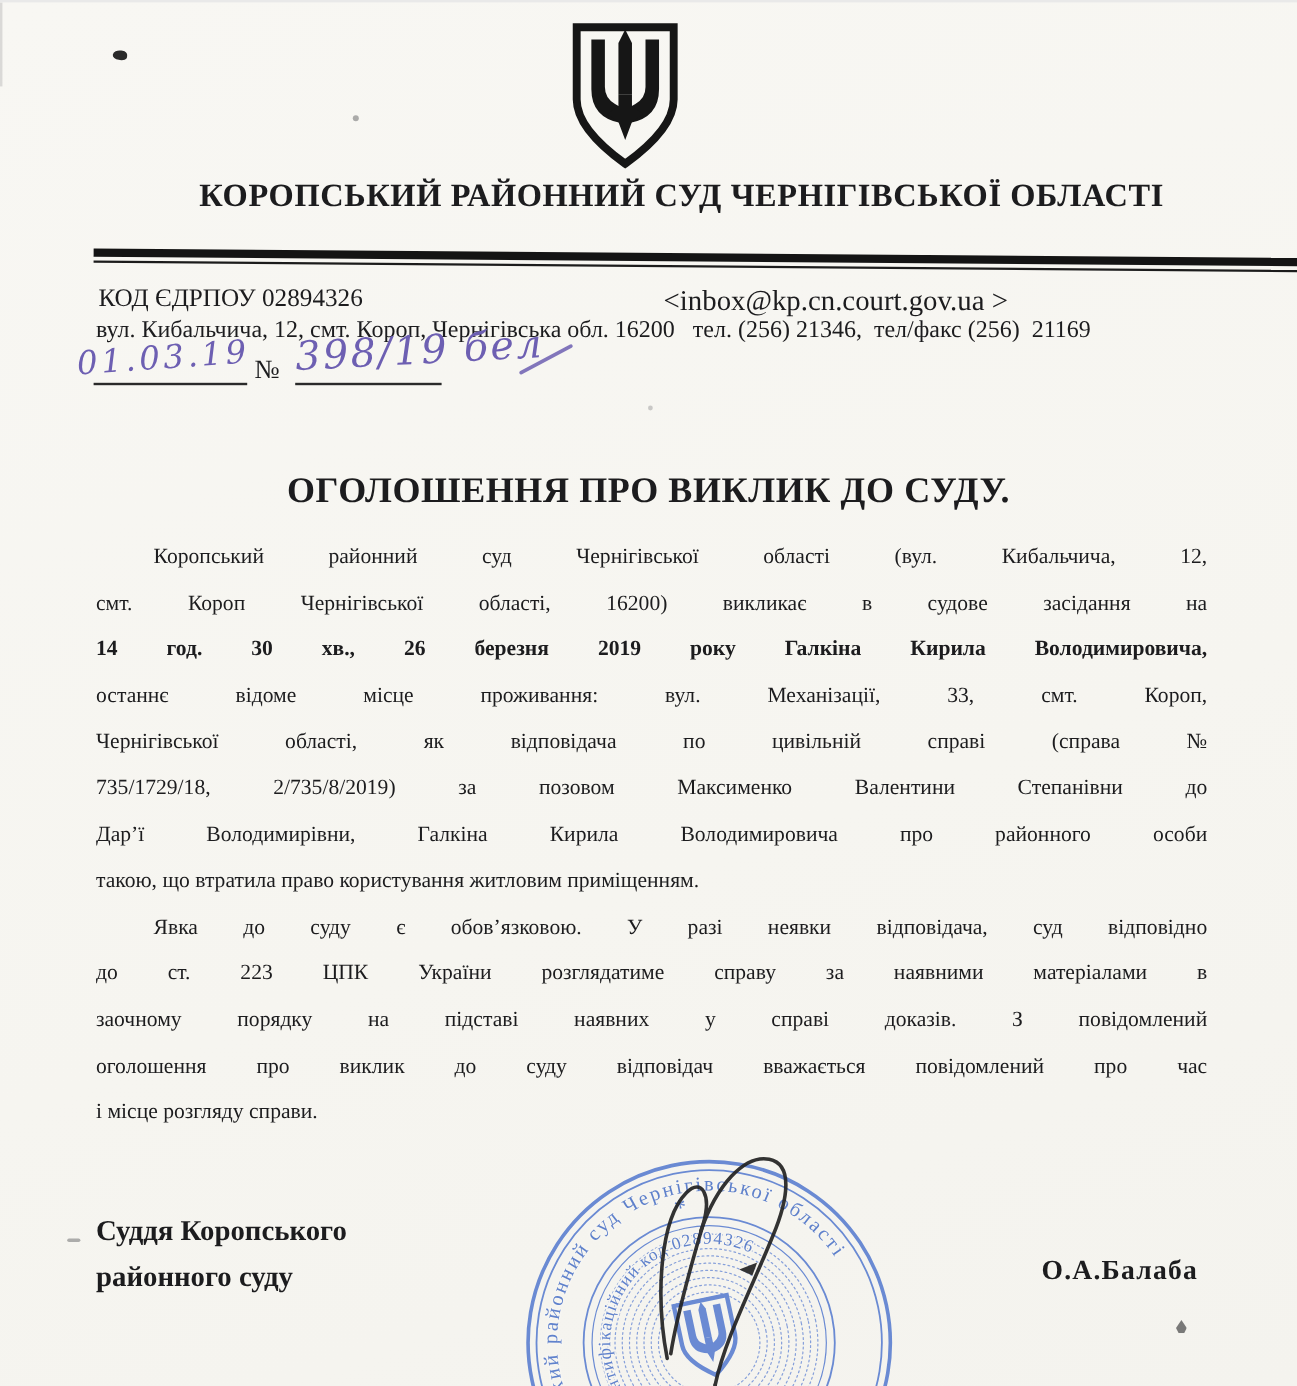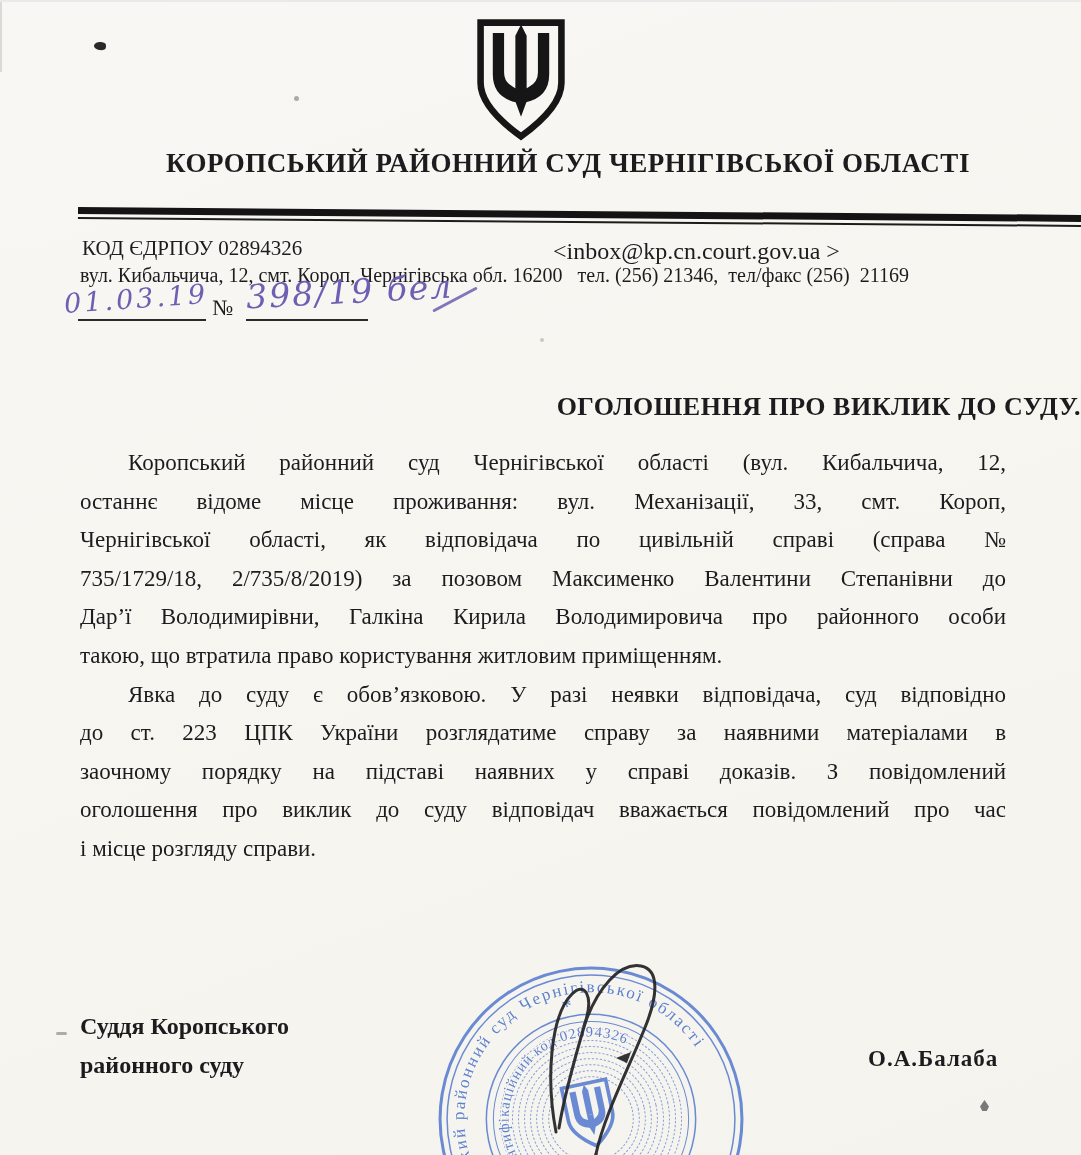--- a/index.html
+++ b/index.html
@@ -22,24 +22,24 @@
   .hw-date{position:absolute;left:64px;top:281px;font-size:27px;letter-spacing:3px;
     transform:rotate(-4deg);}
   .hw-num{position:absolute;left:246px;top:270px;font-size:33px;letter-spacing:2px;
     transform:rotate(-3deg);}
   .hw-flourish{position:absolute;left:430px;top:296px;width:50px;height:3px;
     background:#6d5fb2;transform:rotate(-28deg);border-radius:2px;opacity:.85;}
   .no-sign{position:absolute;left:212px;top:293px;font-size:22px;}
   .uline{position:absolute;top:317px;height:2px;background:#2a2a2a;}
   .u1{left:78px;width:128px;}
   .u2{left:246px;width:122px;}
-  .doc-title{position:absolute;top:390px;left:0;right:0;text-align:right;
-    font-weight:bold;font-size:26px;letter-spacing:.5px;}
+  .doc-title{position:absolute;top:390px;left:0;right:0;text-align:center;
+    font-weight:bold;font-size:30px;letter-spacing:.5px;}
   .body-text{position:absolute;left:80px;top:442px;width:926px;
-    font-size:23px;line-height:38.6px;}
+    font-size:18px;line-height:38.6px;}
   .line{text-align:justify;text-align-last:justify;}
   .line.last{text-align-last:left;}
   .line.indent{text-indent:48px;}
   .b{font-weight:bold;}
   .judge-role{position:absolute;left:80px;top:1005px;font-weight:bold;
     font-size:24px;line-height:39px;}
   .judge-name{position:absolute;left:868px;top:1044px;font-weight:bold;
     font-size:23px;letter-spacing:1px;}
   .seal{position:absolute;left:430px;top:956px;width:322px;height:322px;opacity:.9;}
   .seal text{font-family:"Liberation Serif",serif;fill:#4f75c8;
@@ -88,20 +88,22 @@
   <div class="no-sign">№</div>
   <div class="hw hw-num">398/19 бел</div>
   <div class="hw-flourish"></div>
   <div class="uline u1"></div>
   <div class="uline u2"></div>
 
   <div class="doc-title">ОГОЛОШЕННЯ ПРО ВИКЛИК ДО СУДУ.</div>
 
   <div class="body-text">
       <div class="line indent">Коропський районний суд Чернігівської області (вул. Кибальчича, 12,</div>
+      <div class="line">смт. Короп Чернігівської області, 16200) викликає в судове засідання на</div>
+      <div class="line b">14 год. 30 хв., 26 березня 2019 року Галкіна Кирила Володимировича,</div>
       <div class="line">останнє відоме місце проживання: вул. Механізації, 33, смт. Короп,</div>
       <div class="line">Чернігівської області, як відповідача по цивільній справі (справа №</div>
       <div class="line">735/1729/18, 2/735/8/2019) за позовом Максименко Валентини Степанівни до</div>
       <div class="line">Дар’ї Володимирівни, Галкіна Кирила Володимировича про районного особи</div>
       <div class="line last">такою, що втратила право користування житловим приміщенням.</div>
       <div class="line indent">Явка до суду є обов’язковою. У разі неявки відповідача, суд відповідно</div>
       <div class="line">до ст. 223 ЦПК України розглядатиме справу за наявними матеріалами в</div>
       <div class="line">заочному порядку на підставі наявних у справі доказів. З повідомлений</div>
       <div class="line">оголошення про виклик до суду відповідач вважається повідомлений про час</div>
       <div class="line last">і місце розгляду справи.</div>

